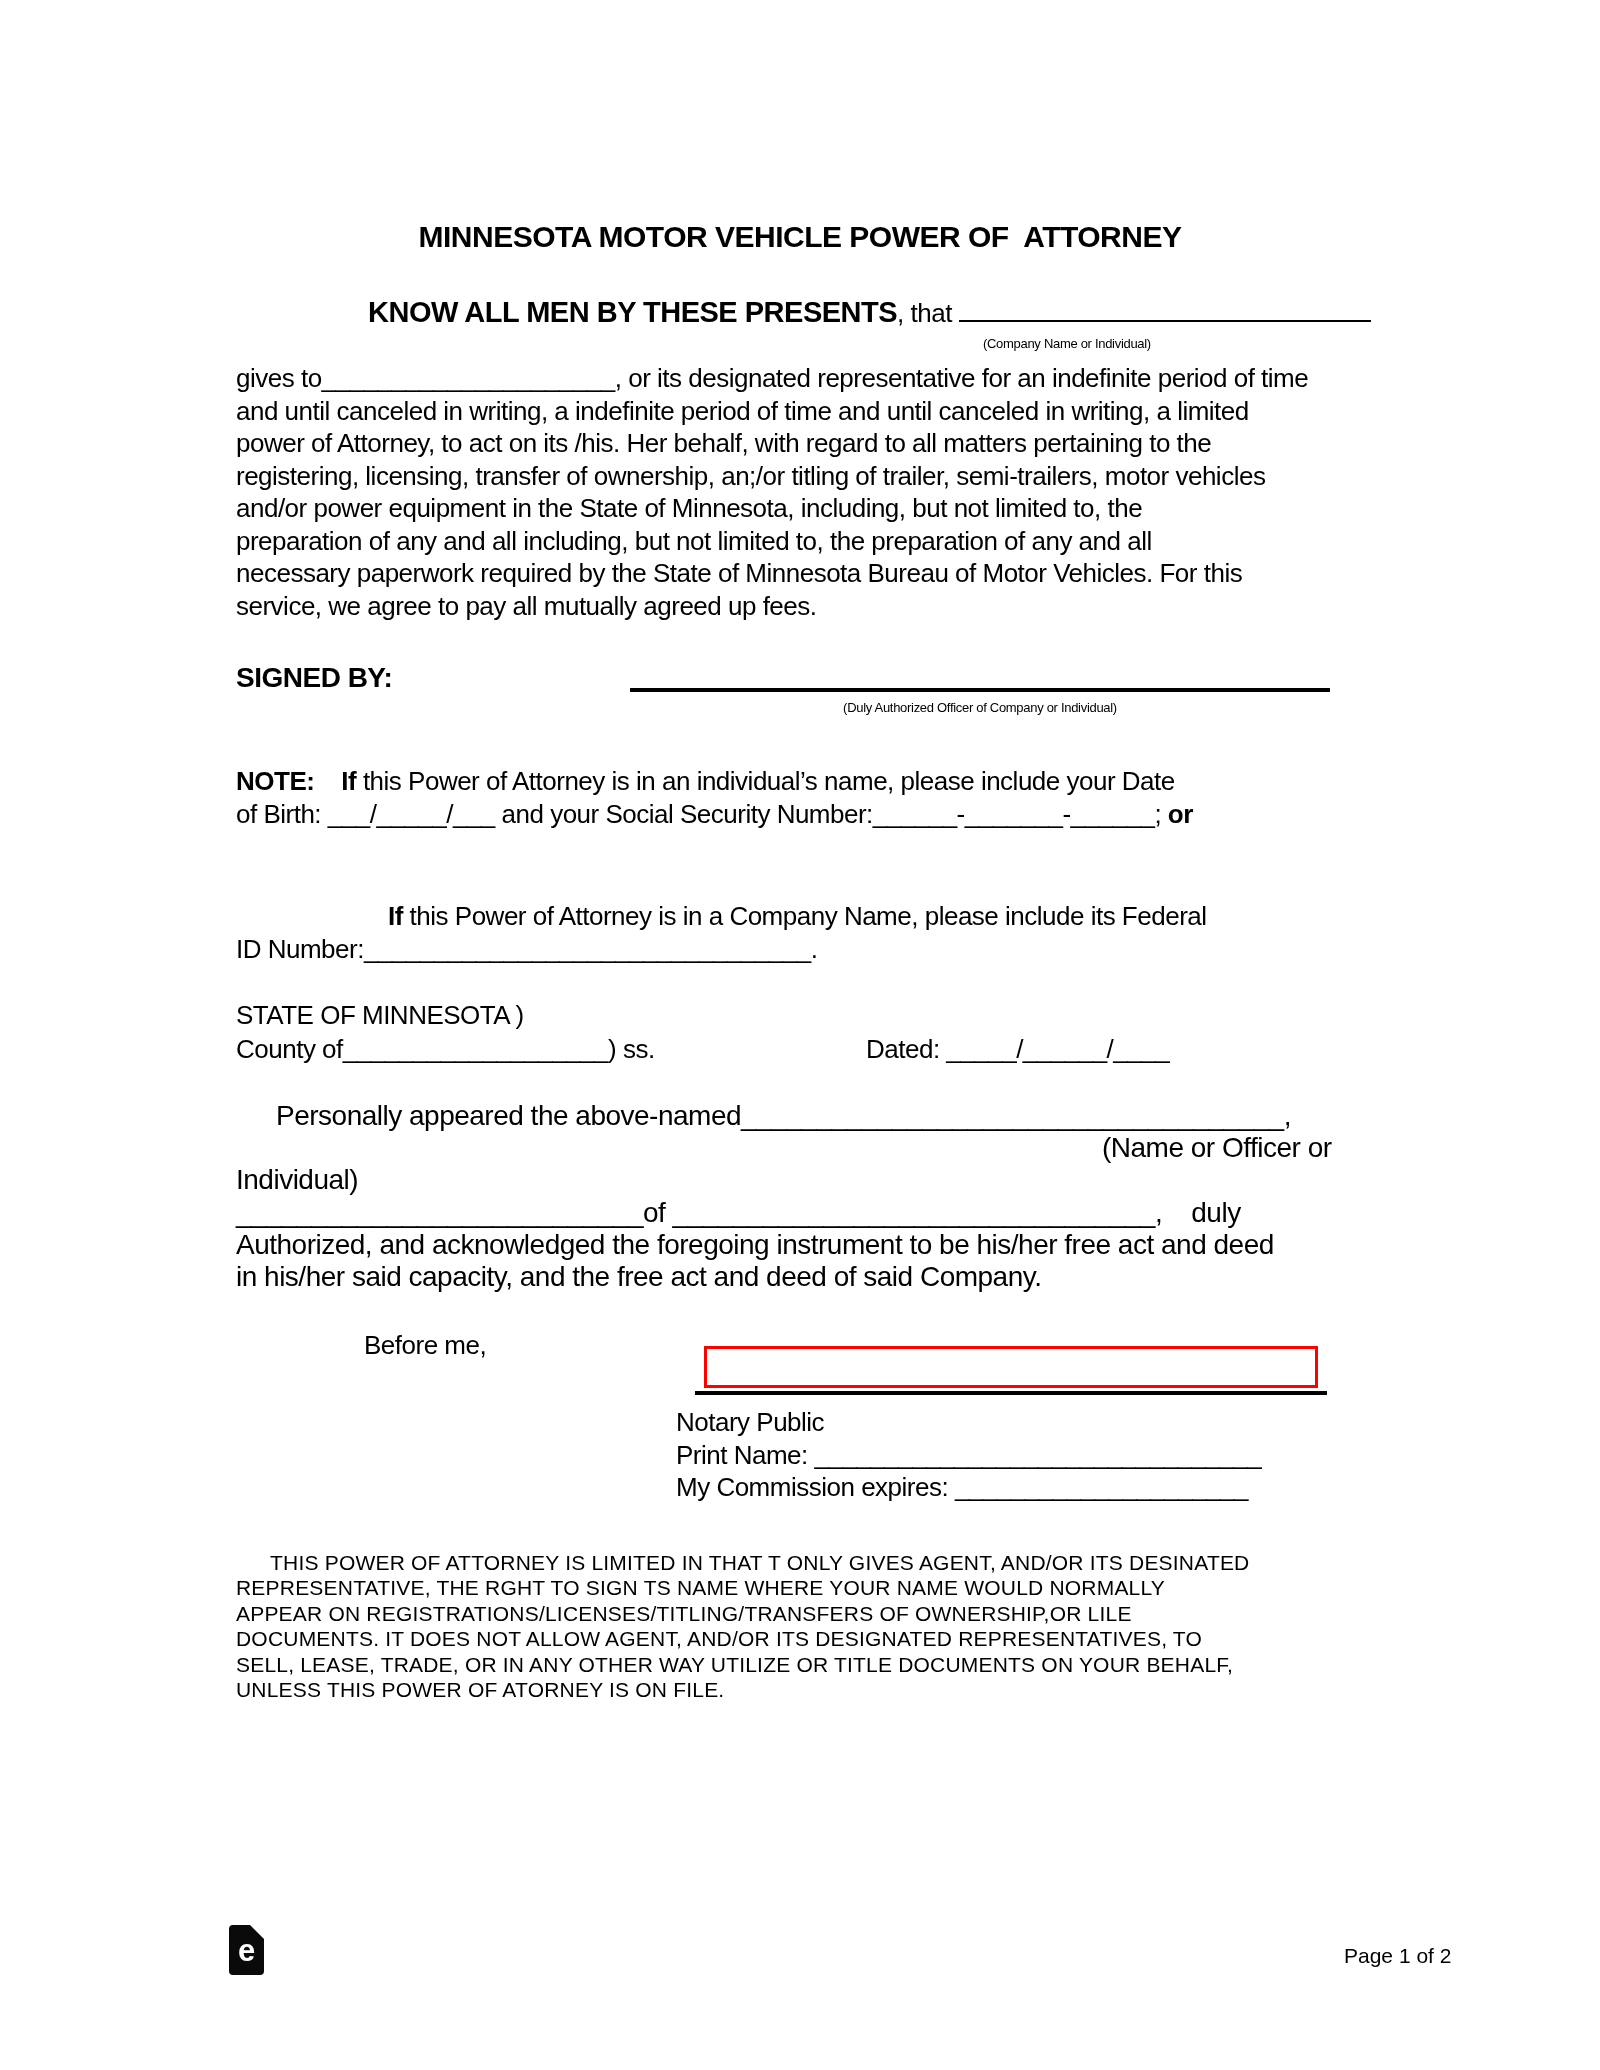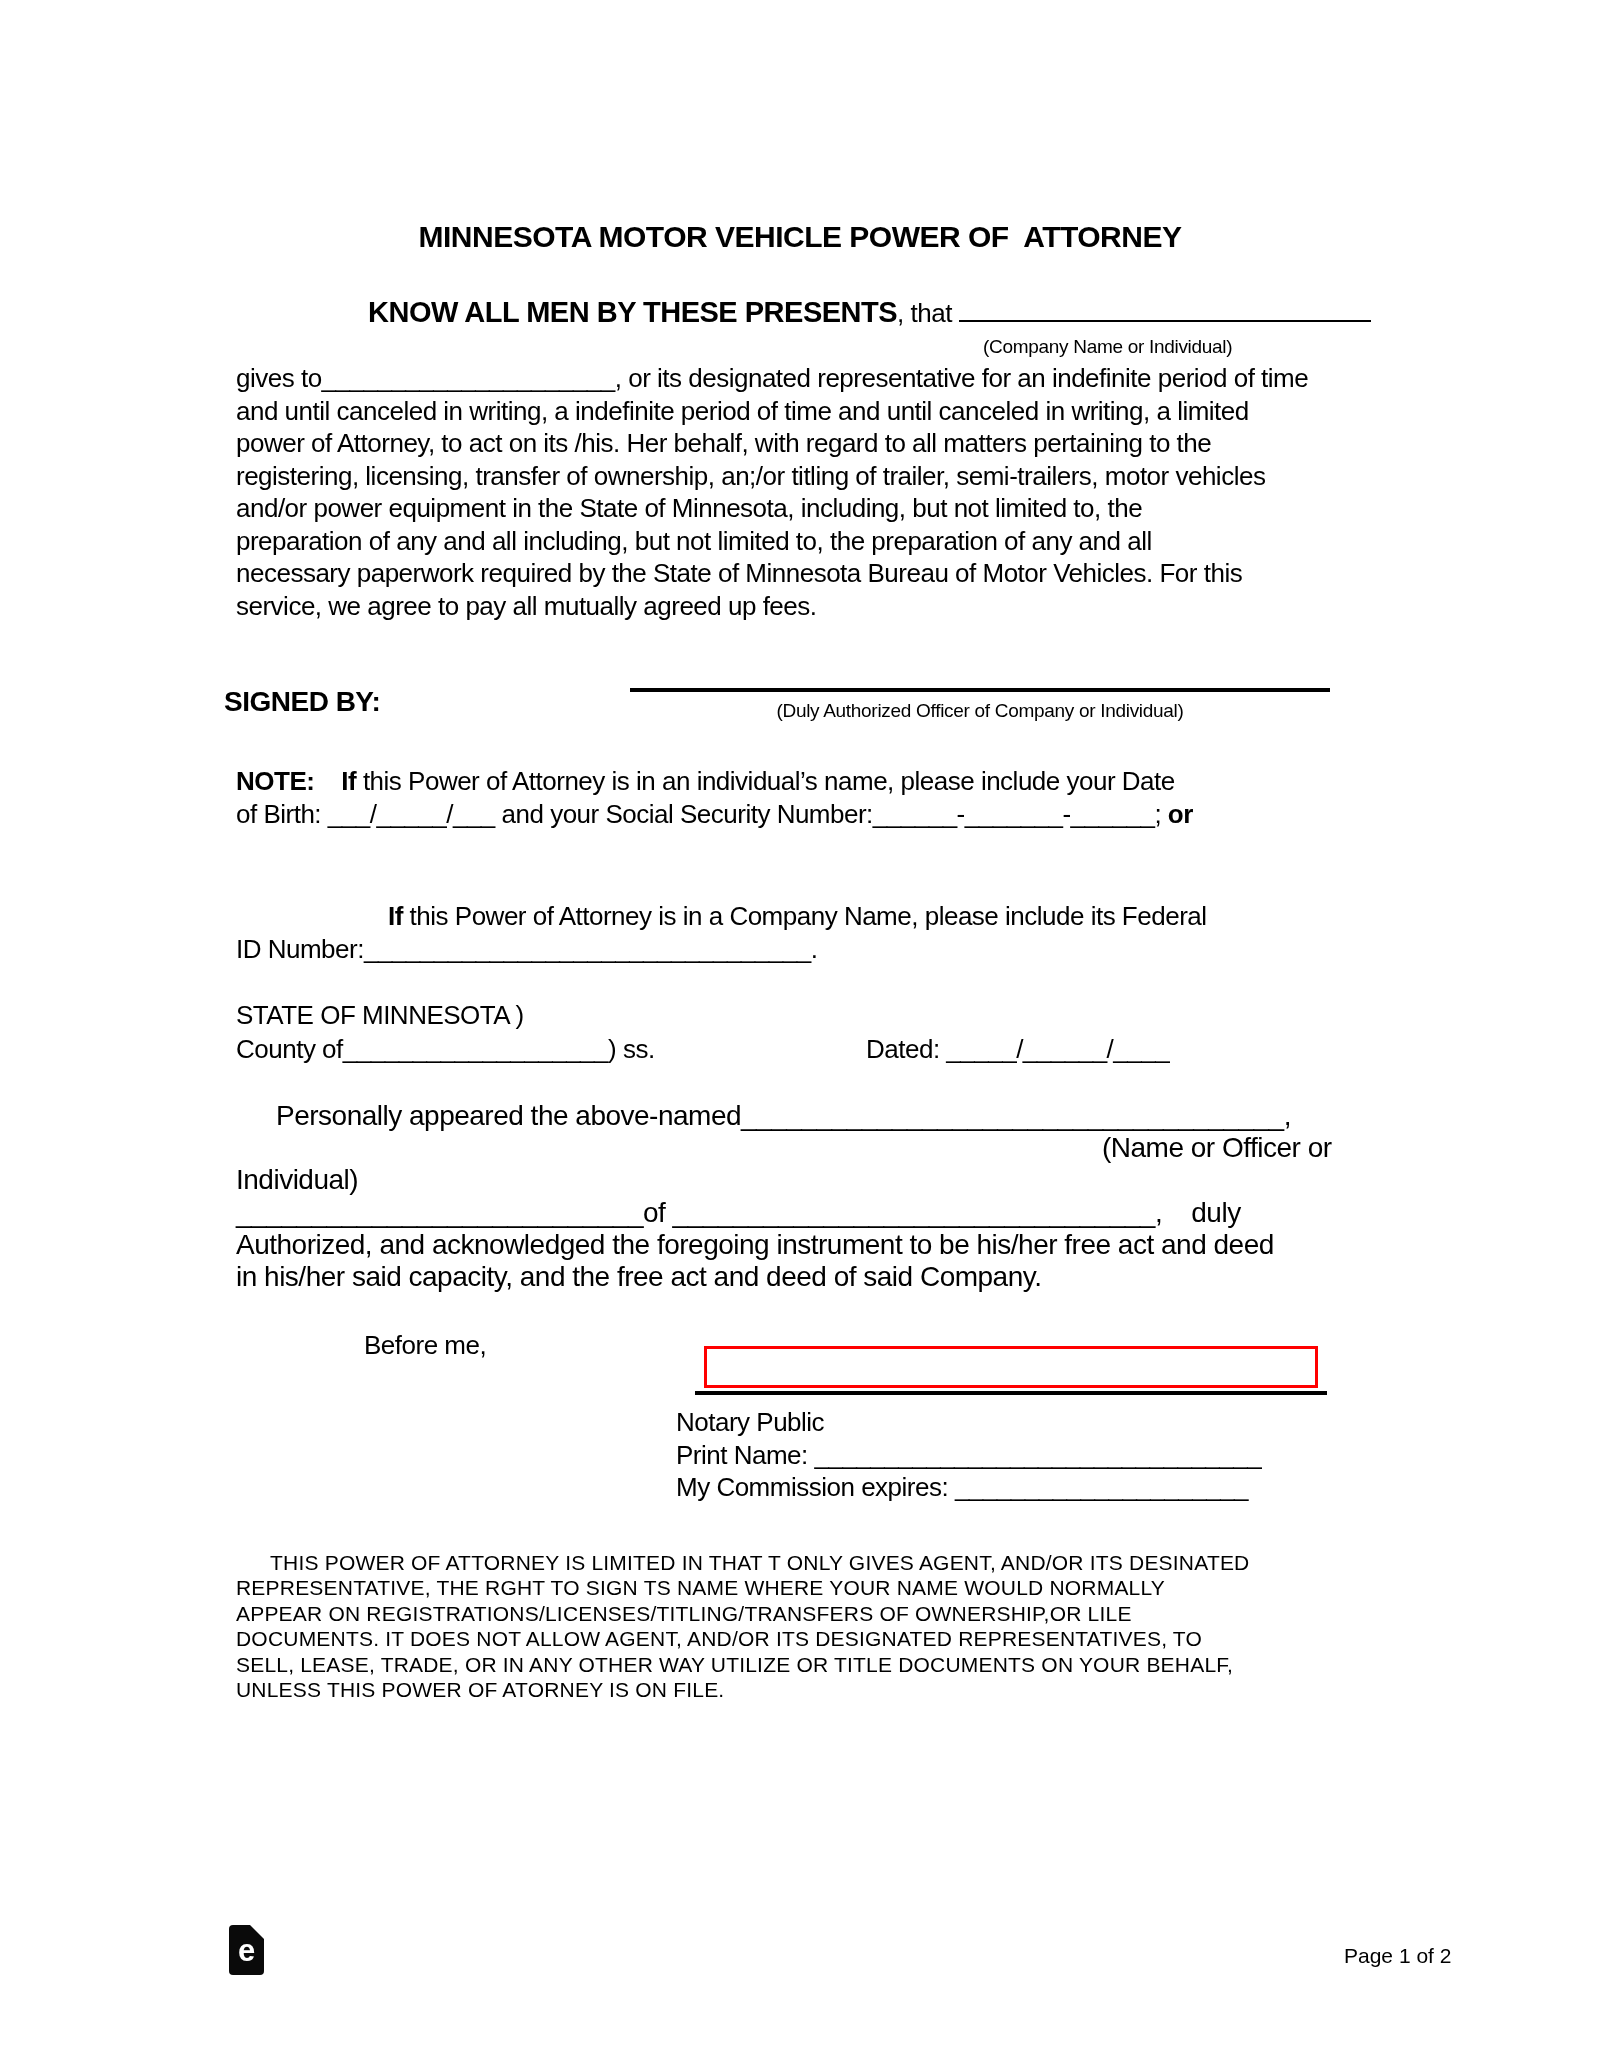--- a/index.html
+++ b/index.html
@@ -24,29 +24,29 @@
   }
 
   .opening-line { top: 296px; left: 368px; font-size: 26px; letter-spacing: -0.5px; }
   .opening-line .bold { font-weight: bold; font-size: 29px; }
   .blank-line {
     display: inline-block;
     width: 412px; height: 26px;
     border-bottom: 2.5px solid #000;
     vertical-align: baseline;
   }
-  .caption-small { font-size: 19px; letter-spacing: -0.3px; }
+  .caption-small { font-size: 13px; letter-spacing: -0.3px; }
   .company-caption { top: 336px; left: 983px; }
 
   .body-par {
     top: 362px; left: 236px; width: 1210px;
     font-size: 26px; line-height: 32.5px; letter-spacing: -0.5px;
   }
 
-  .signed-by-label { top: 662px; left: 224px; font-size: 28px; font-weight: bold; letter-spacing: -0.5px; margin-top: 24px; }
+  .signed-by-label { top: 662px; left: 236px; font-size: 28px; font-weight: bold; letter-spacing: -0.5px; }
   .signature-rule { top: 688px; left: 630px; width: 700px; height: 4px; background: #000; }
   .signed-caption { top: 700px; left: 630px; width: 700px; text-align: center; }
 
   .note-block { top: 765px; left: 236px; width: 1210px; font-size: 26px; line-height: 32.5px; letter-spacing: -0.5px; }
   .b { font-weight: bold; }
 
   .company-block { top: 900px; left: 236px; width: 1210px; font-size: 26px; line-height: 33px; letter-spacing: -0.5px; }
   .indent-if { padding-left: 152px; }
 
   .state-block { top: 998px; left: 236px; width: 1210px; font-size: 26px; line-height: 34px; letter-spacing: -0.5px; }

